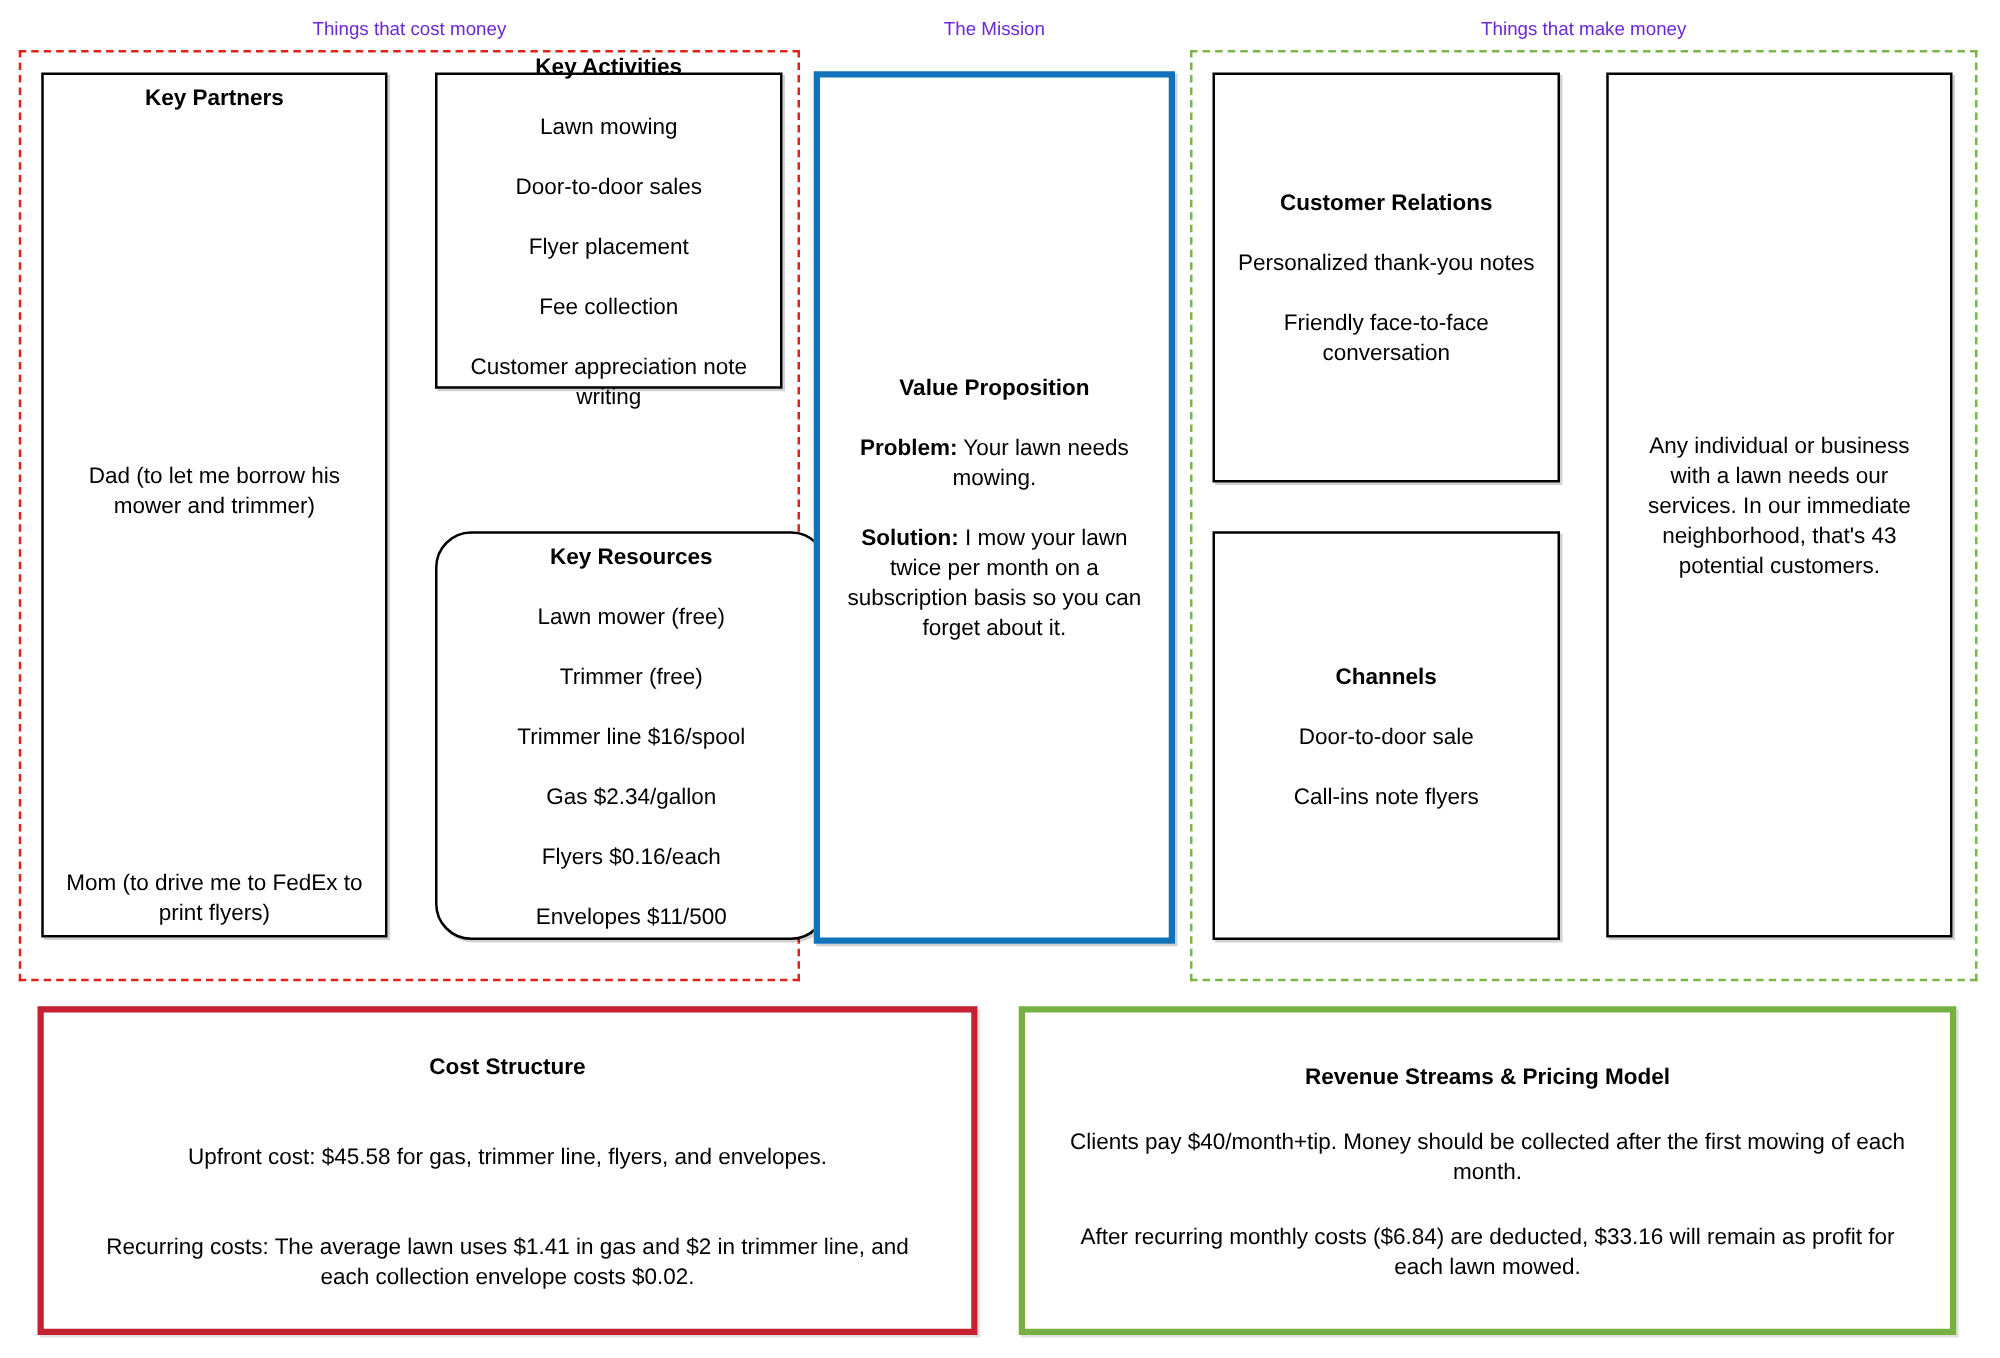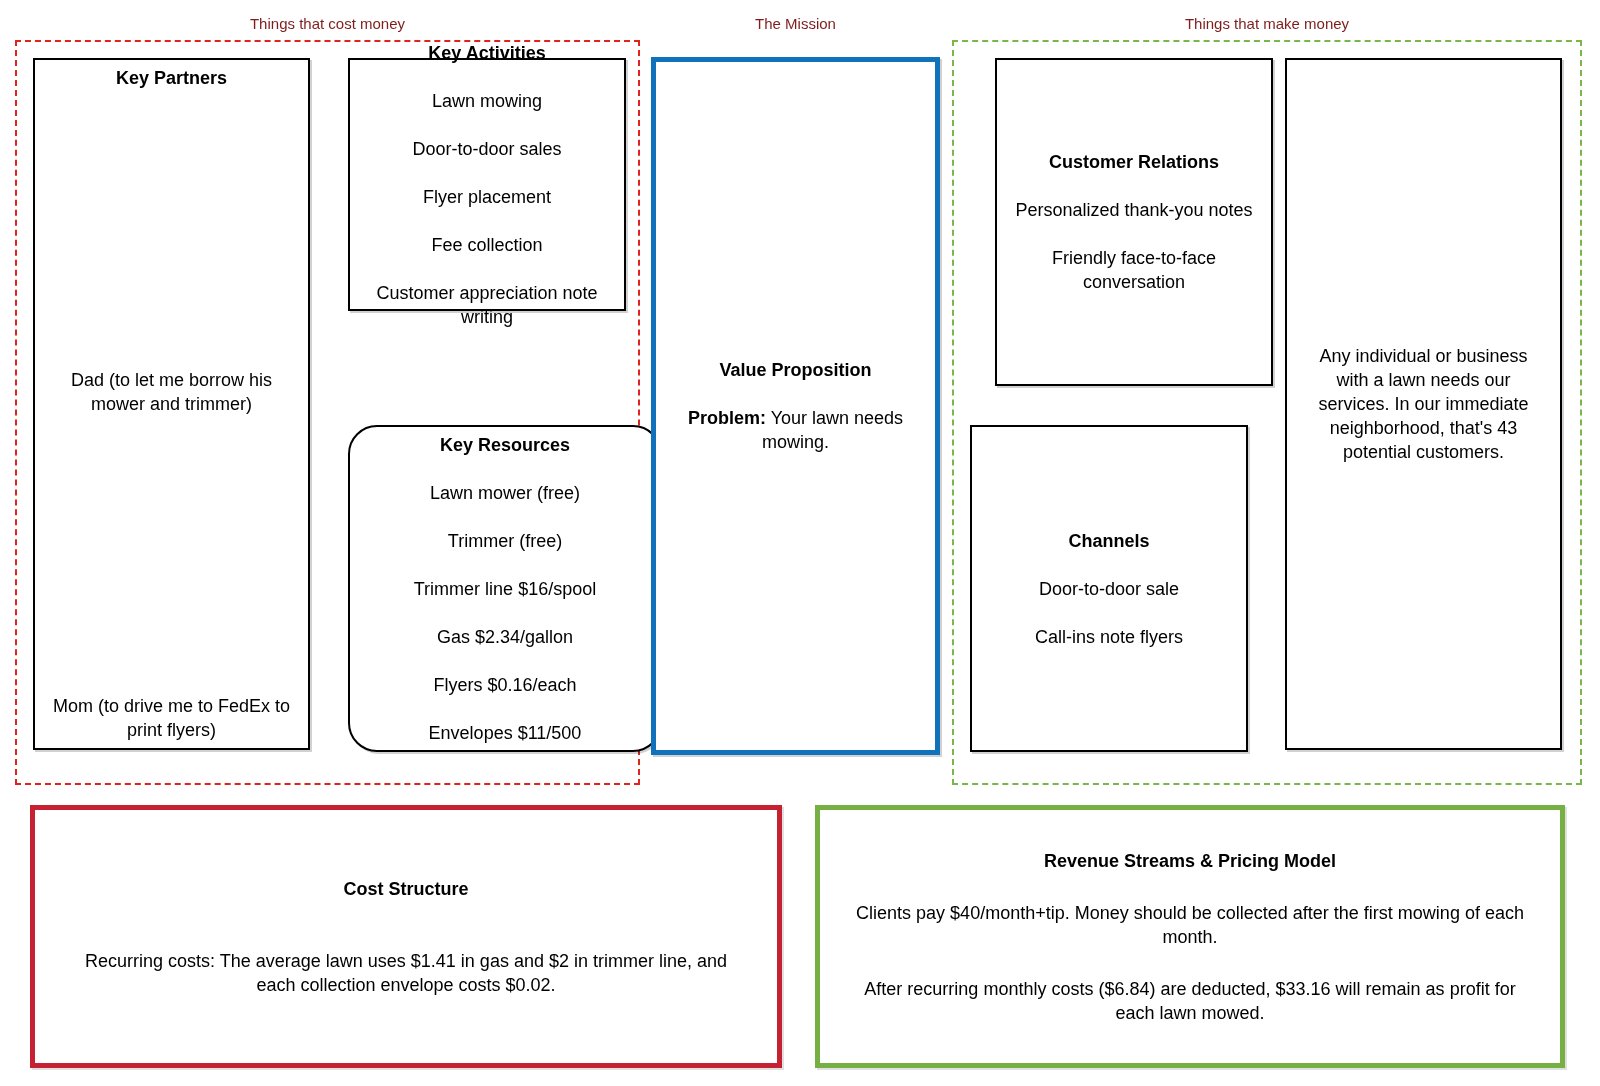--- a/index.html
+++ b/index.html
@@ -12,21 +12,21 @@
     overflow: hidden;
   }
   .canvas { position: absolute; inset: 0; }
 
   .group-label {
     position: absolute;
     top: 14px;
     text-align: center;
     font-size: 15px;
     line-height: 20px;
-    color: #7f1d1d;
+    color: #6d28d9;
   }
 
   .dashed-border {
     position: absolute;
     border: 2px dashed #888;
     box-sizing: border-box;
   }
 
   .card {
     position: absolute;
@@ -56,21 +56,21 @@
   #label-mission { left: 651px; width: 289px; }
   #label-make    { left: 952px; width: 630px; }
 
   #group-cost { left: 15px;  top: 40px; width: 625px; height: 745px; }
   #group-make { left: 952px; top: 40px; width: 630px; height: 745px; }
 
   #box-key-partners      { left: 33px;   top: 58px;  width: 277px; height: 692px; justify-content: space-between; }
   #box-key-activities    { left: 348px;  top: 58px;  width: 278px; height: 253px; }
   #box-key-resources     { left: 348px;  top: 425px; width: 314px; height: 327px; border-radius: 29px; }
   #box-value-proposition { left: 651px;  top: 57px;  width: 289px; height: 698px; }
-  #box-customer-relations{ left: 970px;  top: 58px;  width: 278px; height: 328px; margin-left: 25px; }
+  #box-customer-relations{ left: 970px;  top: 58px;  width: 278px; height: 328px; }
   #box-channels          { left: 970px;  top: 425px; width: 278px; height: 327px; }
   #box-market-segments   { left: 1285px; top: 58px;  width: 277px; height: 692px; }
   #box-cost-structure    { left: 30px;   top: 805px; width: 752px; height: 263px; gap: 48px; }
   #box-revenue-streams   { left: 815px;  top: 805px; width: 750px; height: 263px; }
 </style>
 </head>
 <body>
 
 <div class="canvas">
 
@@ -102,40 +102,42 @@
     <div class="card-item">Trimmer (free)</div>
     <div class="card-item">Trimmer line $16/spool</div>
     <div class="card-item">Gas $2.34/gallon</div>
     <div class="card-item">Flyers $0.16/each</div>
     <div class="card-item">Envelopes $11/500</div>
   </div>
 
   <div class="card blue" id="box-value-proposition" style="border-color: rgb(16, 114, 186);">
     <div class="card-title">Value Proposition</div>
     <div class="card-item"><span class="lead">Problem:</span><span> Your lawn needs mowing.</span></div>
+    <div class="card-item"><span class="lead">Solution:</span><span> I mow your lawn twice per month on a subscription basis so you can forget about it.</span></div>
   </div>
 
   <div class="card" id="box-customer-relations">
     <div class="card-title">Customer Relations</div>
     <div class="card-item">Personalized thank-you notes</div>
     <div class="card-item">Friendly face-to-face conversation</div>
   </div>
 
   <div class="card" id="box-channels">
     <div class="card-title">Channels</div>
     <div class="card-item">Door-to-door sale</div>
     <div class="card-item">Call-ins note flyers</div>
   </div>
 
   <div class="card" id="box-market-segments">
     <div class="card-item">Any individual or business with a lawn needs our services. In our immediate neighborhood, that's 43 potential customers.</div>
   </div>
 
   <div class="card solid" id="box-cost-structure" style="border-color: rgb(198, 33, 50);">
     <div class="card-title">Cost Structure</div>
+    <div class="card-item">Upfront cost: $45.58 for gas, trimmer line, flyers, and envelopes.</div>
     <div class="card-item">Recurring costs: The average lawn uses $1.41 in gas and $2 in trimmer line, and each collection envelope costs $0.02.</div>
   </div>
 
   <div class="card solid" id="box-revenue-streams" style="border-color: rgb(118, 176, 67); gap: 28px;">
     <div class="card-title">Revenue Streams &amp; Pricing Model</div>
     <div class="card-item">Clients pay $40/month+tip. Money should be collected after the first mowing of each month.</div>
     <div class="card-item">After recurring monthly costs ($6.84) are deducted, $33.16 will remain as profit for each lawn mowed.</div>
   </div>
 
 </div>

